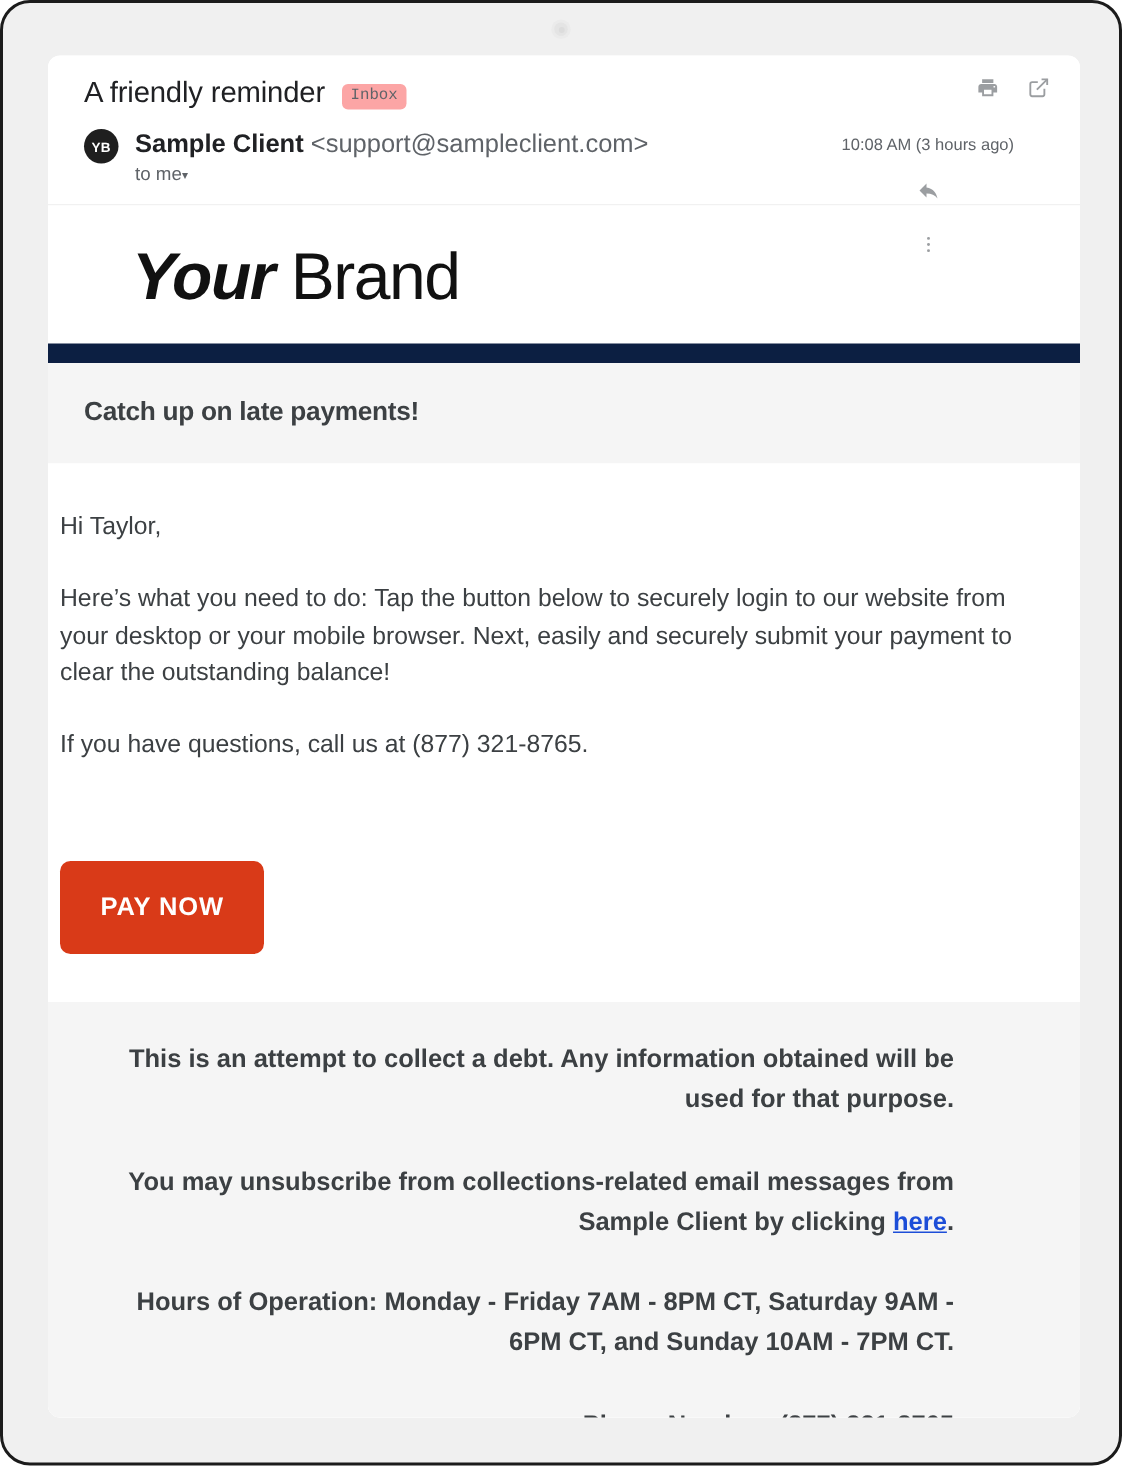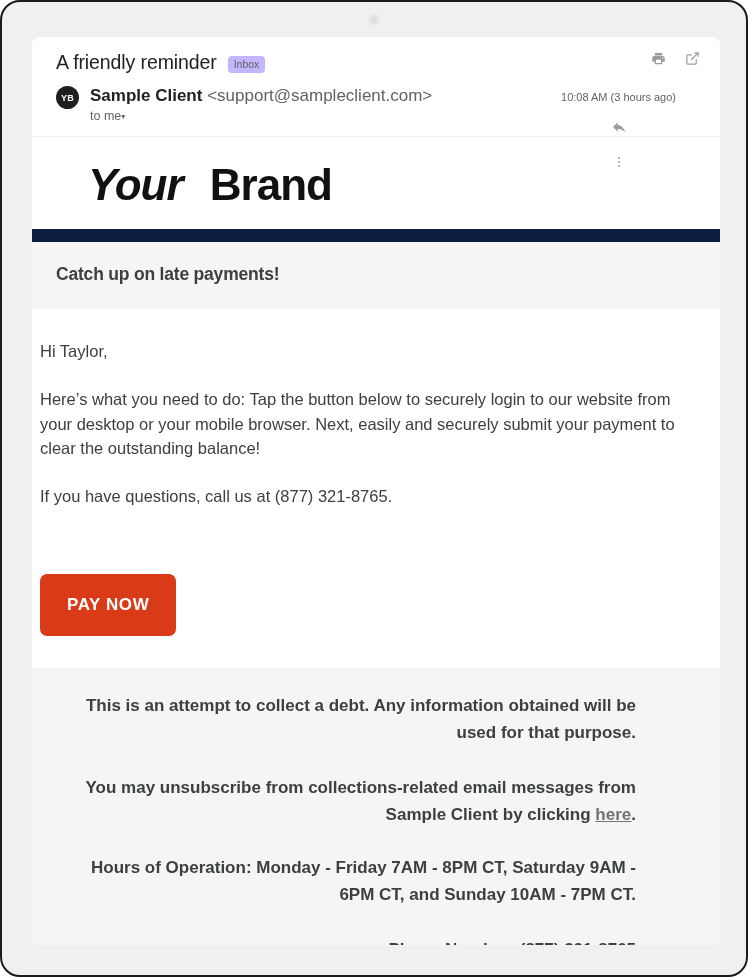--- a/index.html
+++ b/index.html
@@ -76,26 +76,27 @@
   }
   .subject {
     font-size: 19.5px;
     color: #202124;
     letter-spacing: -0.1px;
     white-space: nowrap;
   }
   .inbox-badge {
     font-size: 10.5px;
     color: #5f6368;
-    background: #c4b5fd;
+    background: #fca5a5;
     border-radius: 4px;
     padding: 3px 6px 3px 6px;
     line-height: 1;
     position: relative;
     top: 2px;
+    font-family: Liberation Mono, monospace;
   }
   .header-icons {
     position: absolute;
     right: 20px;
     top: 14px;
     display: flex;
     align-items: center;
     gap: 19px;
   }
   .hicon { display: block; opacity: .62; cursor: pointer; }
@@ -152,21 +153,21 @@
     background: #ffffff;
     padding: 26px 24px 22px 24px;
   }
   .brand-logo {
     font-size: 44px;
     color: #111111;
     line-height: 1;
     letter-spacing: -1px;
   }
   .brand-word-1 { font-style: italic; font-weight: bold; margin-left: 32px; }
-  .brand-word-2 { font-weight: bold; margin-left: 16px; }
+  .brand-word-2 { font-weight: normal; }
 
   .navy-bar {
     height: 13px;
     background: #0c1f42;
   }
 
   .headline-band {
     background: #f5f5f5;
     padding: 22px 24px 24px 24px;
   }
@@ -216,21 +217,21 @@
     font-weight: bold;
     color: #3c4043;
     line-height: 1.58;
     margin: 0 0 28px 0;
     max-width: 580px;
     text-align: right;
   }
   .foot-para.tight { margin-bottom: 26px; }
   .foot-para.last { margin-bottom: 0; }
   .foot-link {
-    color: #737373;
+    color: #1d4ed8;
     text-decoration: underline;
   }
 </style>
 </head>
 <body>
 
 <div class="device">
 
   <div class="camera-dot"></div>
 

